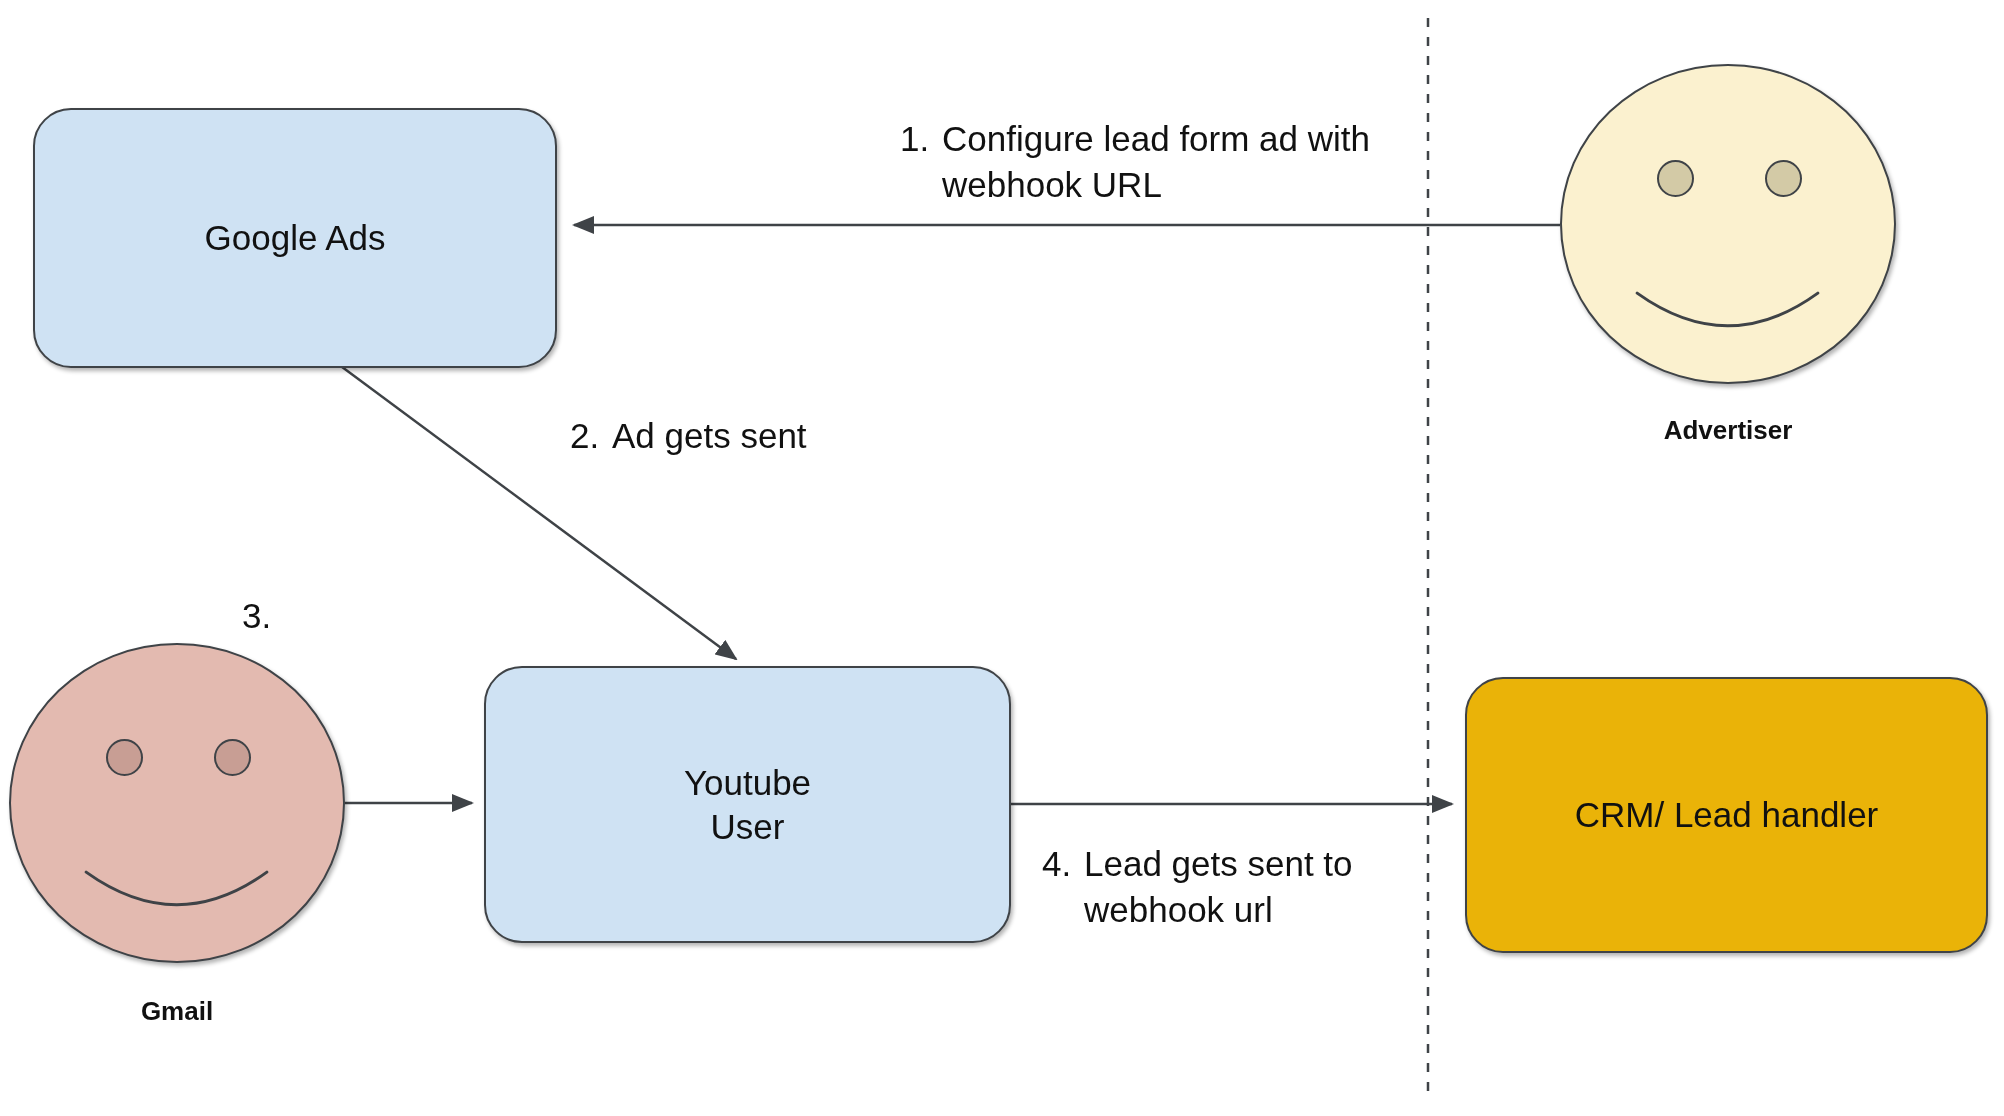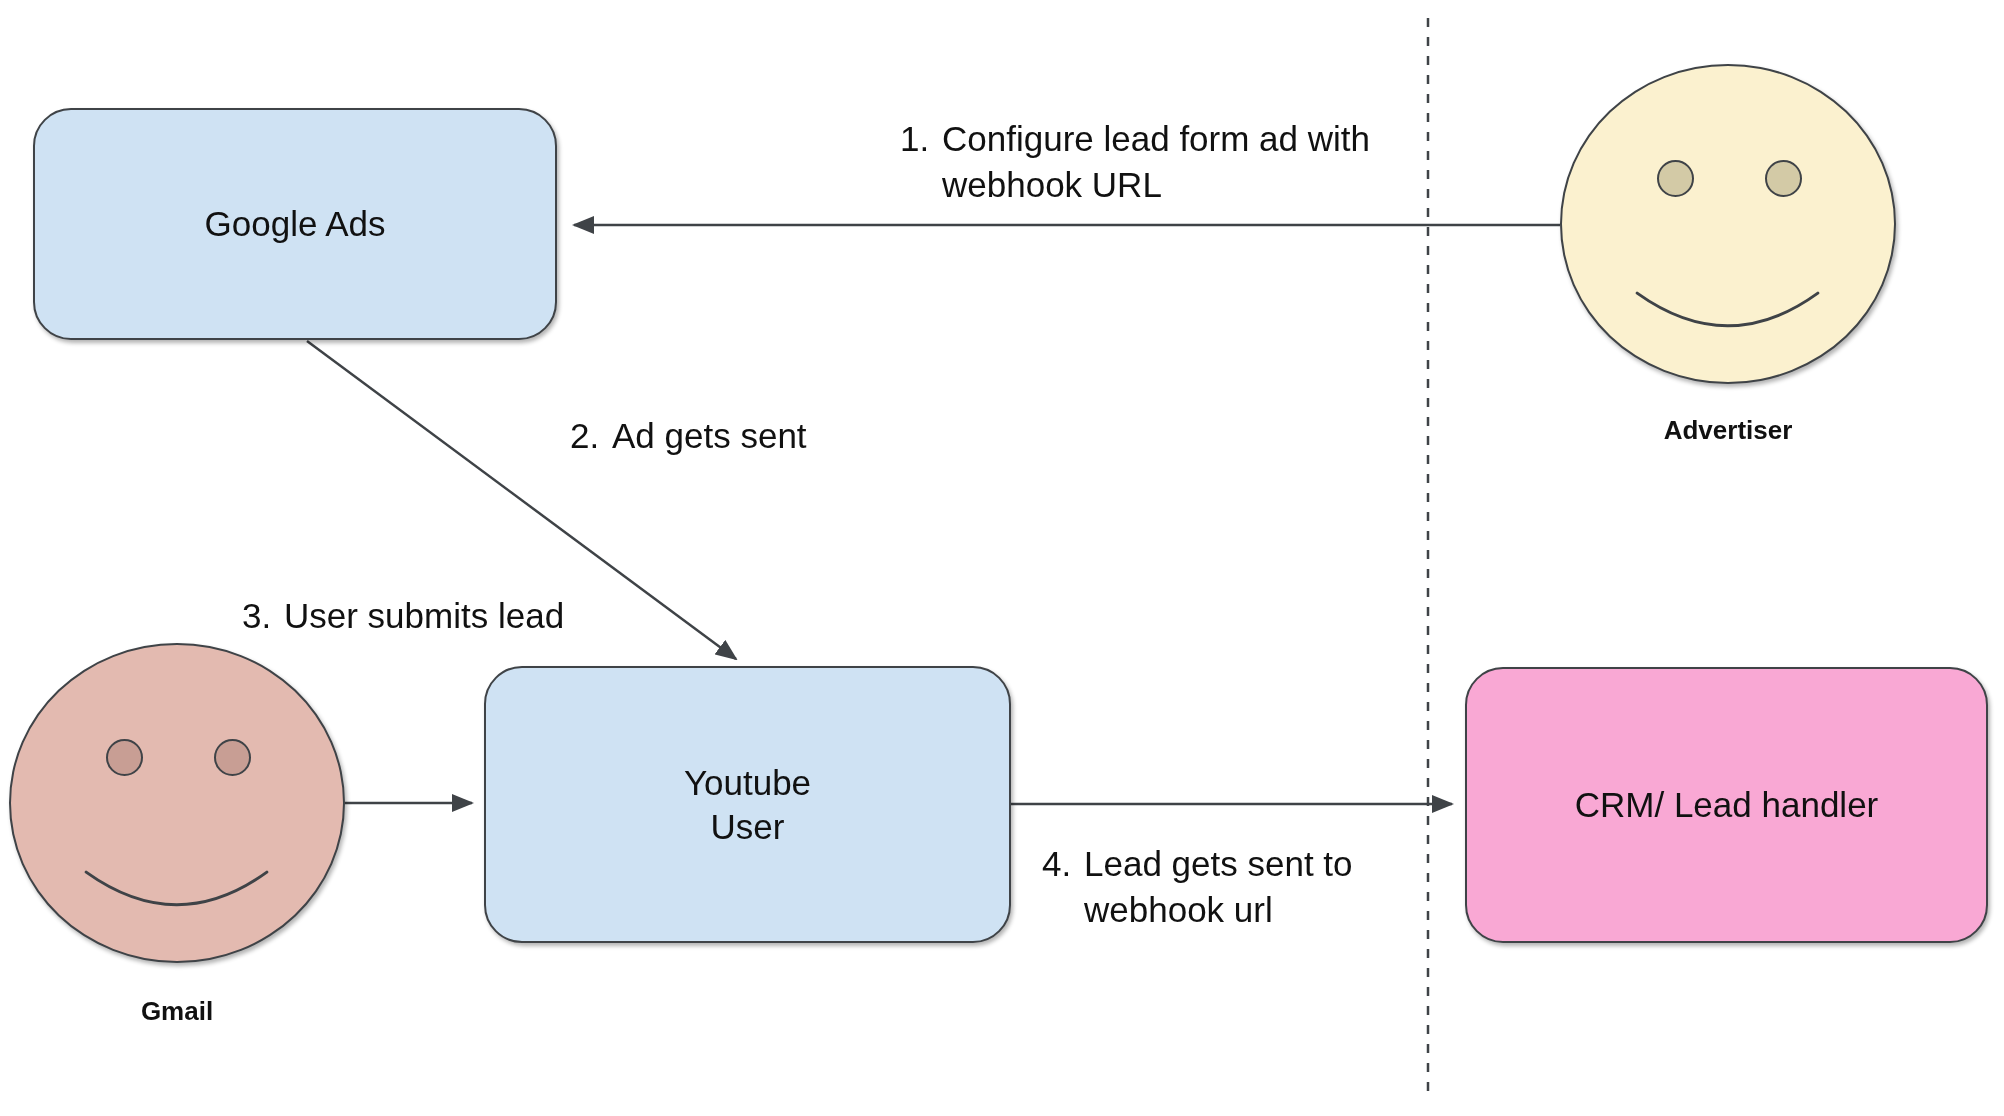--- a/index.html
+++ b/index.html
@@ -37,23 +37,23 @@
     display: flex;
     flex-direction: column;
     align-items: center;
     justify-content: center;
     font-size: 35px;
     line-height: 44px;
     text-align: center;
     box-shadow: 2px 3px 4px rgba(0,0,0,0.30);
   }
   .node.blue  { background: #cfe2f3; }
-  .node.cream { background: #f9a8d4; }
-
-  #google-ads-box { left: 33px;   top: 108px; width: 524px; height: 232px; }
+  .node.cream { background: #eab308; margin-top: 10px; }
+
+  #google-ads-box { left: 33px;   top: 108px; width: 524px; height: 260px; }
   #platforms-box  { left: 484px;  top: 666px; width: 527px; height: 277px; }
   #crm-box        { left: 1465px; top: 667px; width: 523px; height: 276px; }
   .node span { display: block; }
 
   
   .face {
     position: absolute;
     z-index: 2;
     box-sizing: border-box;
     width: 336px; height: 320px;
@@ -178,23 +178,20 @@
 
   <div class="step" id="step2">
     <span class="num">2.</span>
     <span class="lines">
       <span>Ad gets sent</span>
     </span>
   </div>
 
   <div class="step" id="step3">
     <span class="num">3.</span>
-    <span class="lines">
-      <span>User submits lead</span>
-    </span>
   </div>
 
   <div class="step" id="step4">
     <span class="num">4.</span>
     <span class="lines">
       <span>Lead gets sent to</span>
       <span>webhook url</span>
     </span>
   </div>
 

